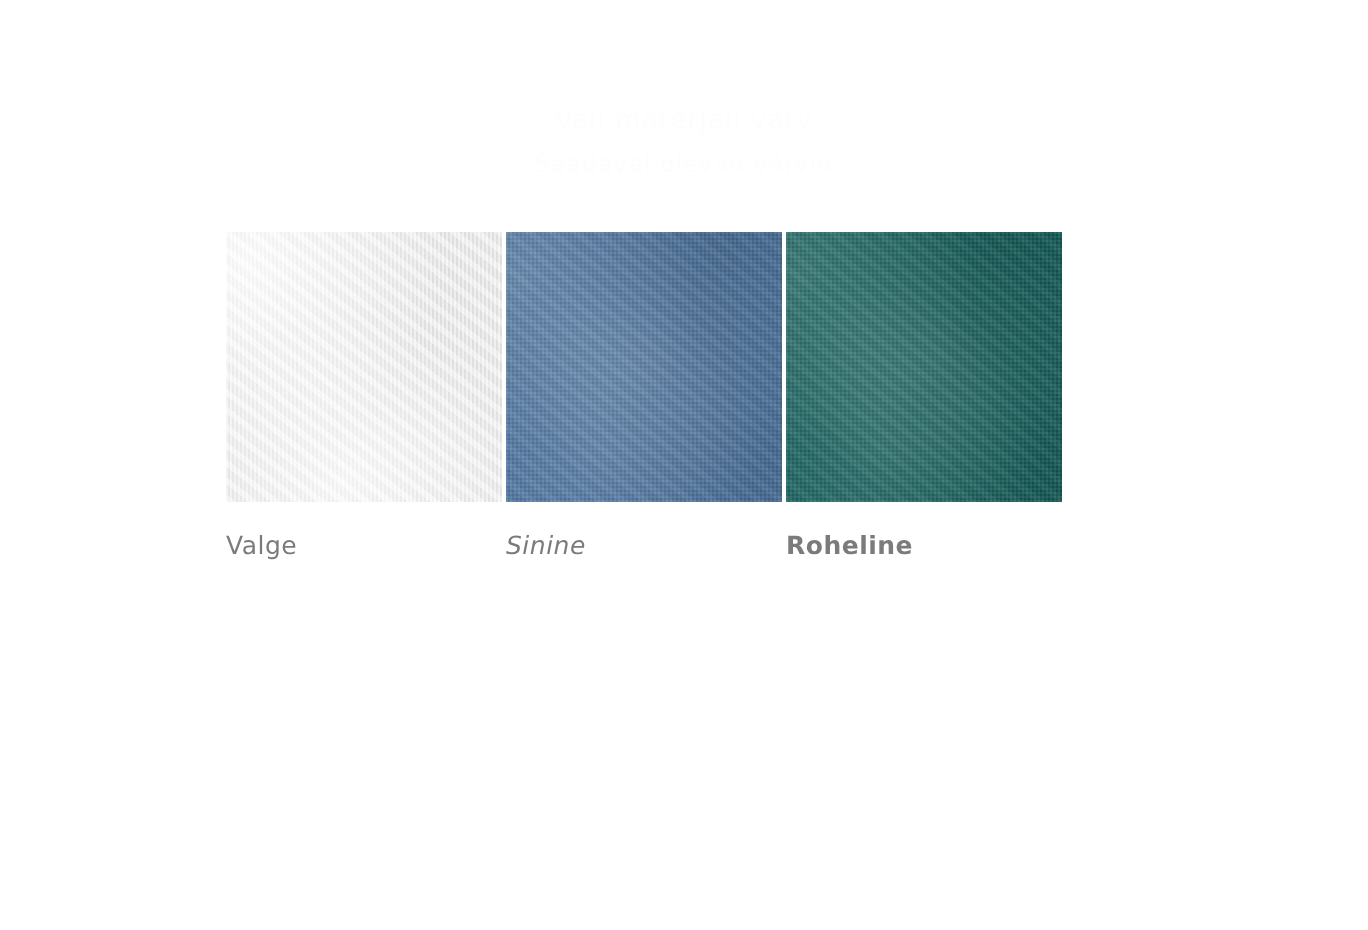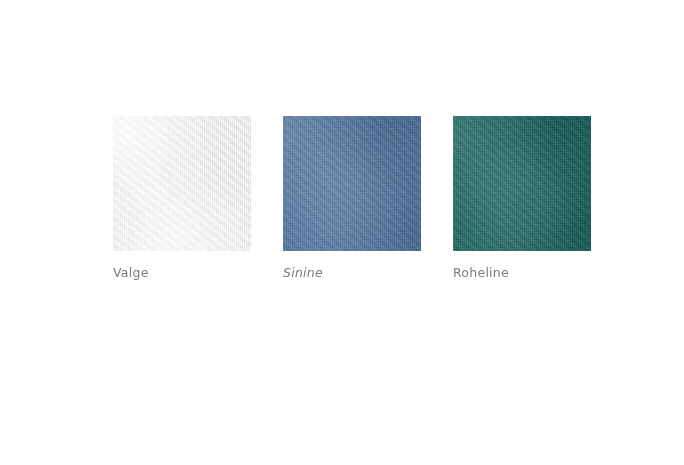--- a/index.html
+++ b/index.html
@@ -53,21 +53,21 @@
   
   .swatch-row {
     position: absolute;
     left: 113px;
     top: 116px;
     width: 460px;
     height: 165px;
     display: flex;
     flex-direction: row;
     align-items: flex-end;
-    gap: 32px;
+    gap: 2px;
   }
 
   .swatch-item {
     width: 138px;
     display: flex;
     flex-direction: column;
     align-items: flex-start;
     cursor: pointer;
   }
 
@@ -188,17 +188,17 @@
       </div>
       <div class="swatch-label" style="color: rgb(123, 123, 123); font-style: italic;">Sinine</div>
     </div>
 
     <div class="swatch-item">
       <div class="swatch-chip" style="background-color: rgb(20, 96, 92);">
         <div class="cloud"></div>
         <div class="weave"></div>
         <div class="diagonal"></div>
       </div>
-      <div class="swatch-label" style="color: rgb(123, 123, 123);">Roheline</div>
+      <div class="swatch-label" style="color: rgb(123, 123, 123); font-weight: bold;">Roheline</div>
     </div>
 
   </div>
 </div>
 
 </body></html>

